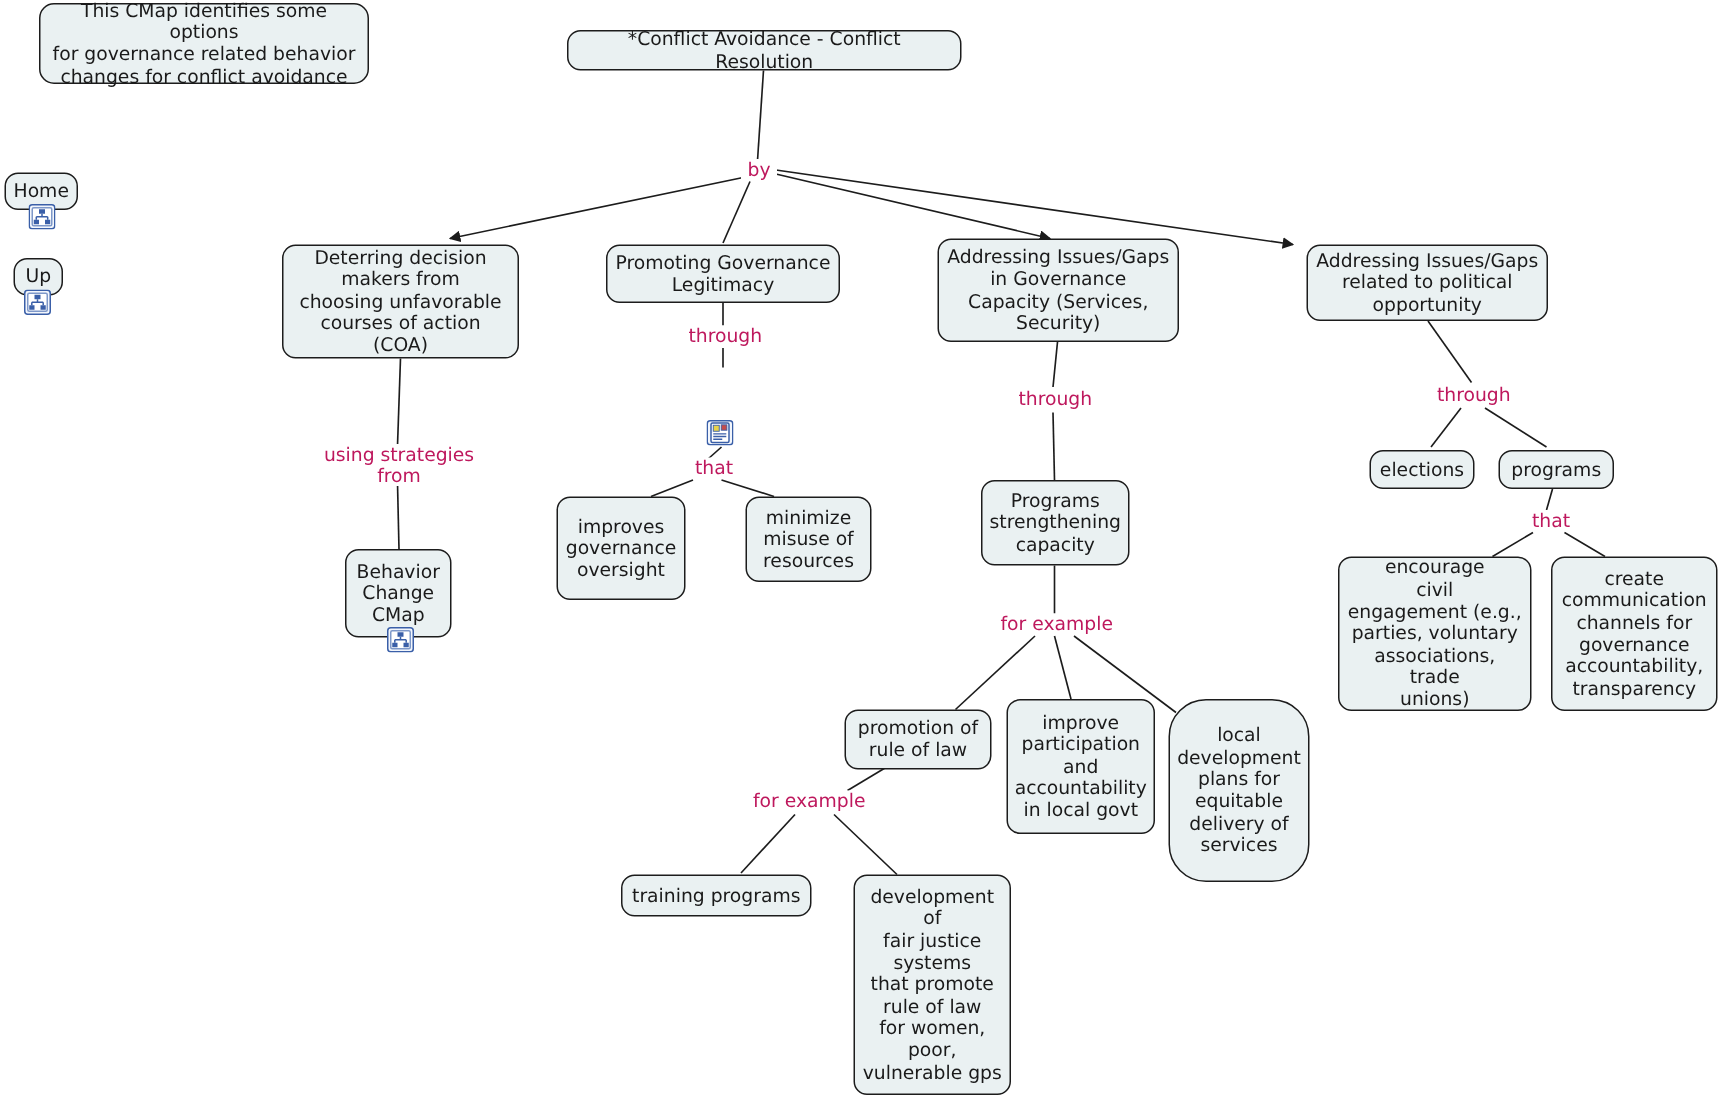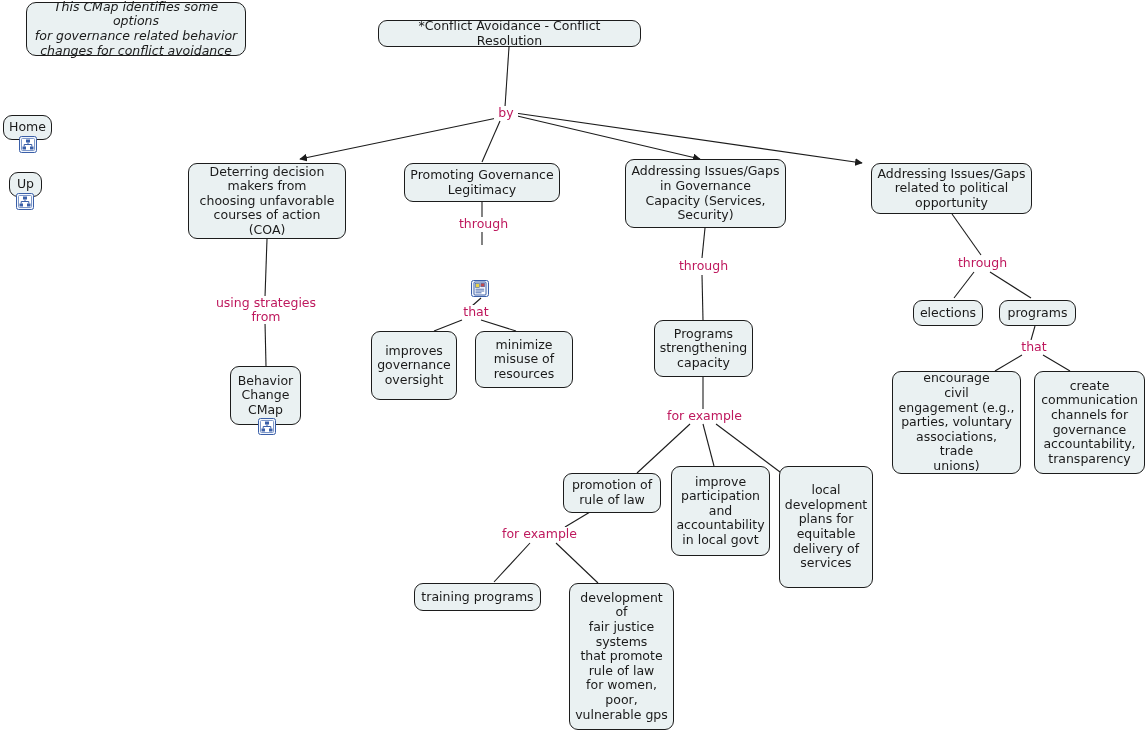--- a/index.html
+++ b/index.html
@@ -39,21 +39,20 @@
     text-align: center;
     font-size: 12.5px;
     line-height: 14.6px;
     color: #1a1a1a;
     padding: 2px 5px;
     white-space: pre-line;
     z-index: 3;
   }
   .node.note {
     border-radius: 10px;
-    font-style: italic;
   }
   .node.small {
     font-size: 12.5px;
   }
   .linklabel {
     position: absolute;
     font-size: 12.5px;
     line-height: 14px;
     color: #be185d;
     text-align: center;
@@ -199,21 +198,21 @@
       <rect x="4.5" y="3.5" width="4" height="4" fill="#e8d24a" stroke="#3a5fa8" stroke-width="0.6"></rect>
       <rect x="9.8" y="3.2" width="3.8" height="3.6" fill="#c44b4b" stroke="#3a5fa8" stroke-width="0.6"></rect>
       <path d="M4.5 9.2 H13.2 M4.5 11 H13.2 M4.5 12.8 H10.5" stroke="#3a5fa8" stroke-width="0.9"></path>
     </svg>
   </span>
 
   <div class="node" style="left:371px; top:331px; width:86px; height:69px;">improves
 governance
 oversight</div>
 
-  <div class="node" style="left:475px; top:331px; width:98px; height:57px;">minimize
+  <div class="node" style="left:497px; top:331px; width:84px; height:57px;">minimize
 misuse of
 resources</div>
 
   <div class="node" style="left:625px; top:159px; width:161px; height:69px;">Addressing Issues/Gaps
 in Governance
 Capacity (Services,
 Security)</div>
 
   <div class="node" style="left:654px; top:320px; width:99px; height:57px;">Programs
 strengthening
@@ -221,21 +220,21 @@
 
   <div class="node" style="left:563px; top:473px; width:98px; height:40px;">promotion of
 rule of law</div>
 
   <div class="node" style="left:671px; top:466px; width:99px; height:90px;">improve
 participation
 and
 accountability
 in local govt</div>
 
-  <div class="node" style="left:779px; top:466px; width:94px; height:122px;">local
+  <div class="node" style="left:779px; top:466px; width:94px; height:122px;border-radius:25px;">local
 development
 plans for
 equitable
 delivery of
 services</div>
 
   <div class="node" style="left:414px; top:583px; width:127px; height:28px;">training programs</div>
 
   <div class="node" style="left:569px; top:583px; width:105px; height:147px;">development
 of

